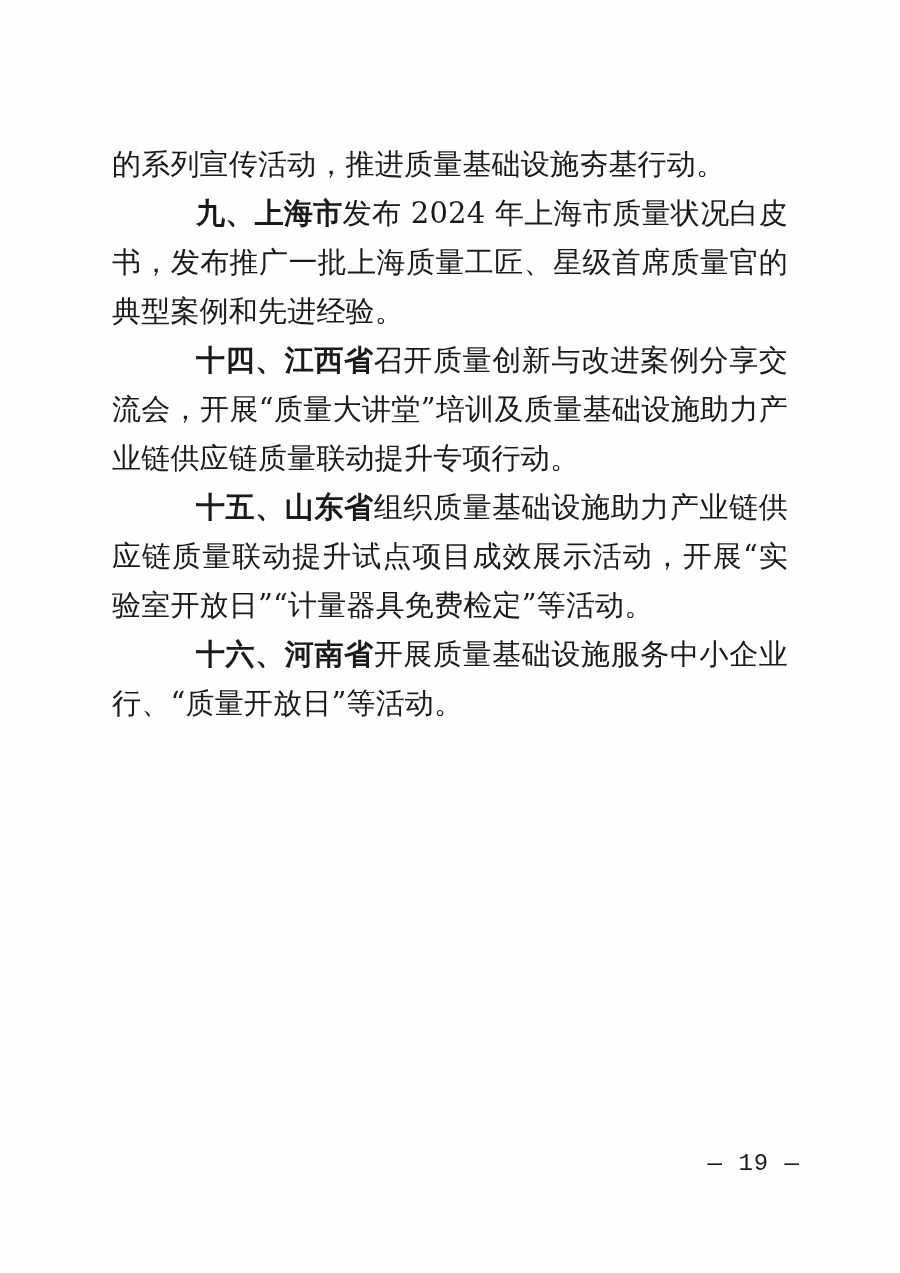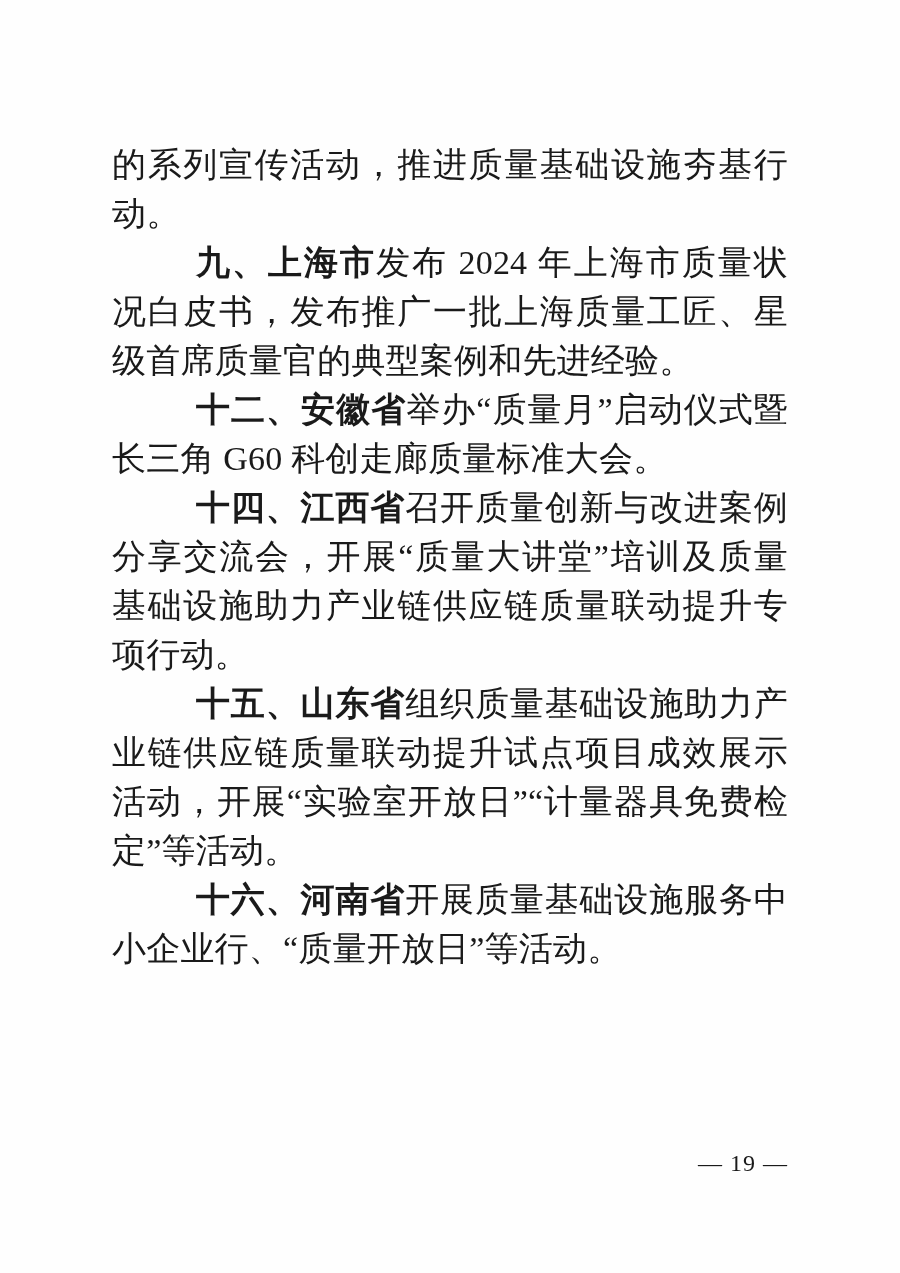--- a/index.html
+++ b/index.html
@@ -16,54 +16,52 @@
   }
   .page {
     position: relative;
     width: 900px;
     height: 1273px;
     box-sizing: border-box;
     padding: 140px 112px 0 112px;
     background: #fefefe;
   }
   .body-text {
-    font-size: 34px;
+    font-size: 29px;
     line-height: 49px;
     letter-spacing: 0.2px;
     text-align: justify;
     text-justify: inter-ideograph;
-    font-family: Liberation Serif, serif;
   }
   .para {
     margin: 0 0 0 0;
     text-indent: 0;
   }
   .para.indent {
     text-indent: 51px;
   }
   .lead {
     font-weight: bold;
     margin-left: 33px;
   }
   .footer {
     position: absolute;
-    right: 112px;
+    right: 100px;
     bottom: 96px;
     font-size: 24px;
     letter-spacing: 1px;
     color: #1a1a1a;
-    font-family: Liberation Serif, serif;
+    font-family: Liberation Mono, monospace;
   }
 </style>
 </head>
 <body>
 
 <div class="page">
   <div class="body-text" id="body-container">
       <div class="para"><span>的系列宣传活动，推进质量基础设施夯基行动。</span></div>
       <div class="para indent"><span class="lead">九、上海市</span><span>发布 2024 年上海市质量状况白皮书，发布推广一批上海质量工匠、星级首席质量官的典型案例和先进经验。</span></div>
-      <div class="para indent"><span class="lead">十二、安徽省</span><span>举办“质量月”启动仪式暨长三角 G60 科创走廊质量标准大会。</span></div>
       <div class="para indent"><span class="lead">十四、江西省</span><span>召开质量创新与改进案例分享交流会，开展“质量大讲堂”培训及质量基础设施助力产业链供应链质量联动提升专项行动。</span></div>
       <div class="para indent"><span class="lead">十五、山东省</span><span>组织质量基础设施助力产业链供应链质量联动提升试点项目成效展示活动，开展“实验室开放日”“计量器具免费检定”等活动。</span></div>
       <div class="para indent"><span class="lead">十六、河南省</span><span>开展质量基础设施服务中小企业行、“质量开放日”等活动。</span></div>
     </div>
   <div class="footer">— 19 —</div>
 </div>
 
 </body></html>

